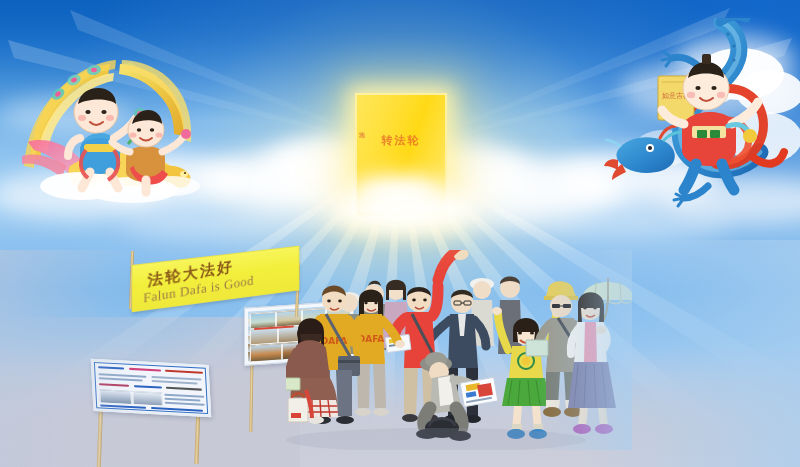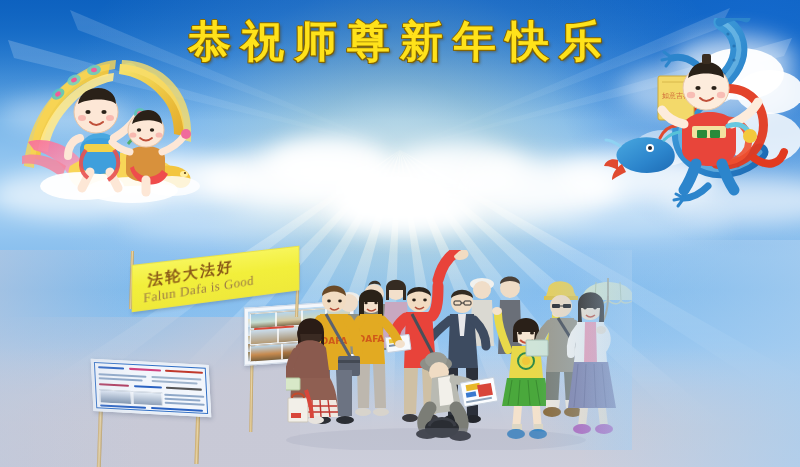--- a/index.html
+++ b/index.html
@@ -184,21 +184,20 @@
     <div class="cloudsoft" style="left:660px;top:176px;width:180px;height:48px;background:rgba(255,255,255,.6);"></div>
     <div class="cloudsoft" style="left:0px;top:96px;width:130px;height:36px;background:rgba(255,255,255,.35);"></div>
     <div class="cloudsoft" style="left:620px;top:60px;width:180px;height:60px;background:rgba(255,255,255,.5);"></div>
     <div class="cloudsoft" style="left:676px;top:34px;width:120px;height:52px;background:rgba(255,255,255,.62);"></div>
     <div class="cloudsoft" style="left:300px;top:196px;width:240px;height:40px;background:rgba(255,255,255,.5);"></div>
     <div class="cloudsoft" style="left:120px;top:206px;width:200px;height:34px;background:rgba(255,255,255,.34);"></div>
     <div class="cloudsoft" style="left:520px;top:206px;width:210px;height:34px;background:rgba(255,255,255,.32);"></div>
     <div class="cloudsoft" style="left:340px;top:178px;width:110px;height:34px;background:rgba(255,255,255,1);filter:blur(7px);"></div>
   </div>
 
-  <div class="title">恭祝师尊新年快乐</div>
 
   <div class="phoenix-wrap">
     <svg viewBox="0 0 190 165" width="190" height="165">
       <defs>
         <linearGradient id="fgold" x1="0" y1="0" x2="1" y2="1">
           <stop offset="0%" stop-color="#ffe96a"></stop>
             <stop offset="50%" stop-color="#f5c93c"></stop>
           <stop offset="100%" stop-color="#e8a820"></stop>
         </linearGradient>
         <linearGradient id="fpink" x1="0" y1="0" x2="1" y2="1">
@@ -361,20 +360,25 @@
         <path d="M80,106 C70,104 62,98 58,92" stroke="#fdecdc" stroke-width="9" fill="none" stroke-linecap="round"></path>
         <path d="M92,146 C88,158 84,166 80,172" stroke="#2c85cc" stroke-width="11" fill="none" stroke-linecap="round"></path>
         <path d="M118,146 C122,158 126,166 130,172" stroke="#2c85cc" stroke-width="11" fill="none" stroke-linecap="round"></path>
 
         <path d="M124,108 C134,104 142,108 146,116" stroke="#68c8e0" stroke-width="5" fill="none" stroke-linecap="round"></path>
         <circle cx="146" cy="118" r="7" fill="#f3c93c"></circle>
       </g>
     </svg>
   </div>
 
+  <div class="book-wrap">
+    <div class="book"></div>
+    <div class="book-side">法轮大法</div>
+    <div class="book-title">转法轮</div>
+  </div>
 
   <div class="cloudsoft" style="left:330px;top:188px;width:150px;height:44px;background:#fff;z-index:26;"></div>
   <div class="cloudsoft" style="left:352px;top:176px;width:90px;height:34px;background:#fff;z-index:26;"></div>
 
   <div class="banner-wrap">
     <div class="banner-pole" style="left:4px;top:2px;height:58px;transform:rotate(2deg);"></div>
     <div class="banner-pole" style="left:170px;top:14px;height:54px;transform:rotate(2deg);"></div>
     <div class="banner">
       <div class="banner-cn">法轮大法好</div>
       <div class="banner-en">Falun Dafa is Good</div>

